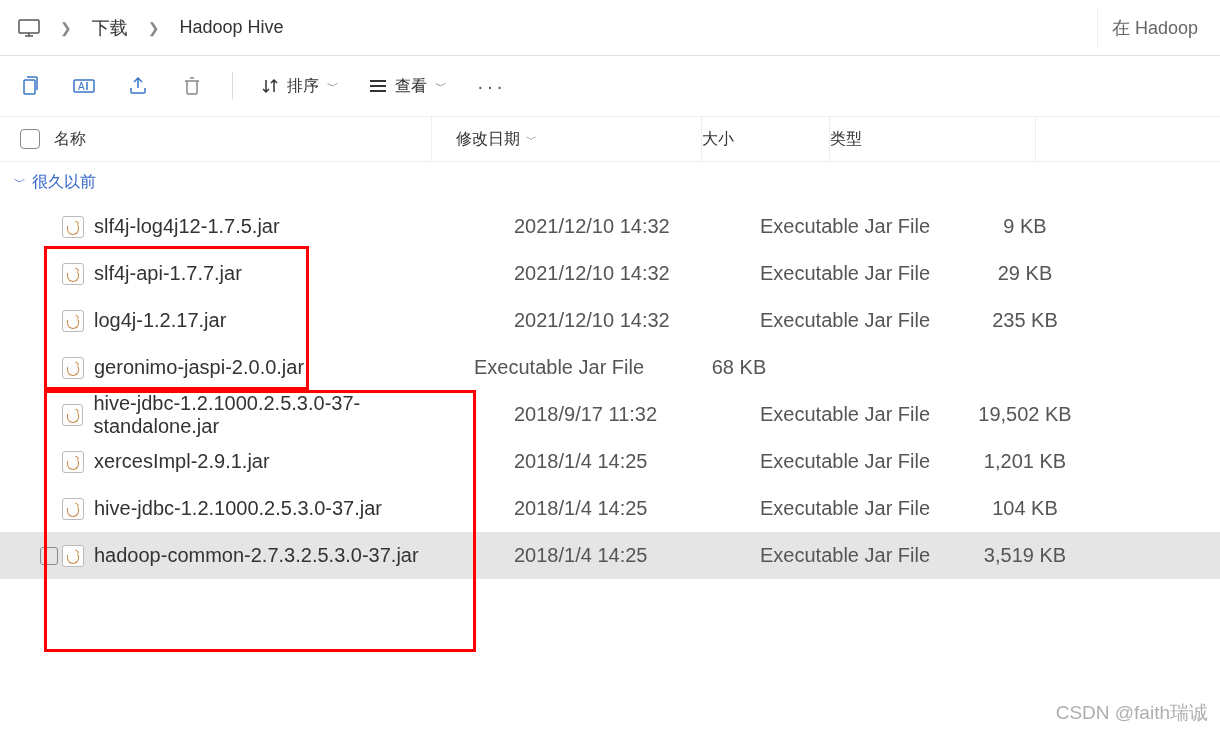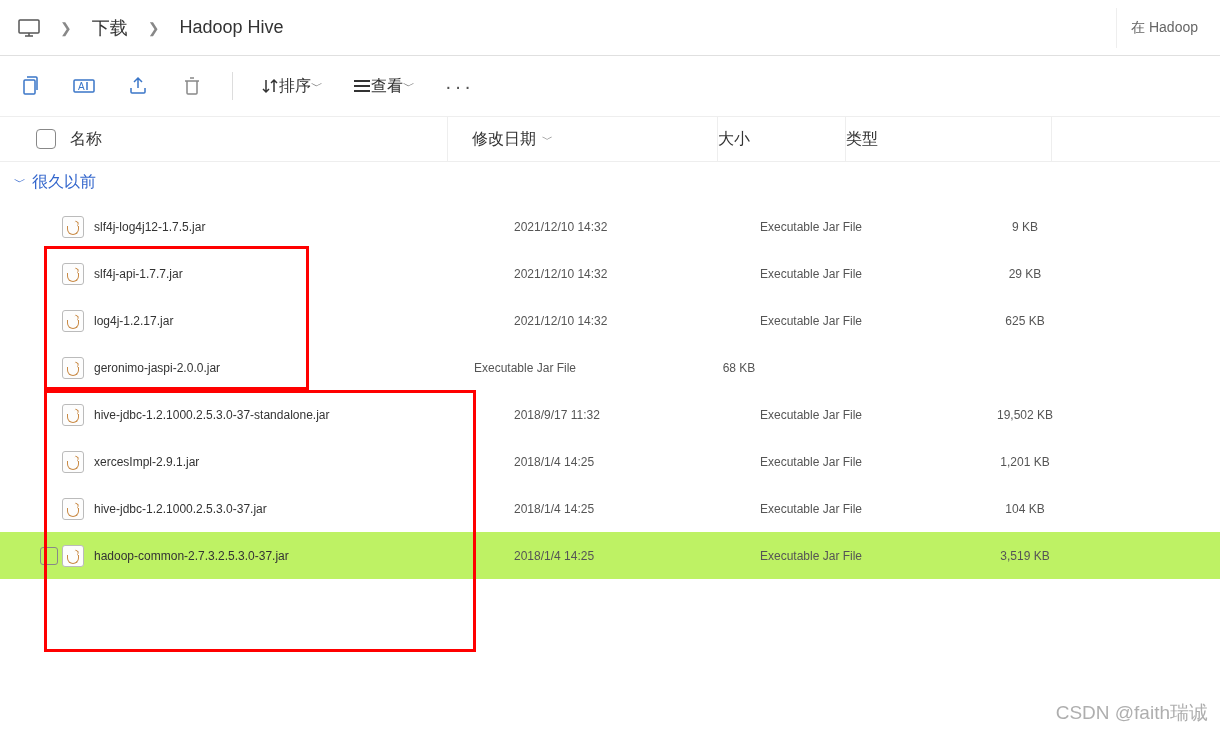--- a/index.html
+++ b/index.html
@@ -29,21 +29,21 @@
     padding: 6px 10px;
   }
   .breadcrumb-bar .bc-sep { color: #888; font-size: 14px; }
   .search-box {
     margin-left: auto;
     height: 40px;
     display:flex;
     align-items:center;
     padding: 0 14px;
     color: #666;
-    font-size:14px;
+    font-size:18px;
     border-left: 1px solid #eee;
   }
   
   .toolbar {
     display: flex;
     align-items: center;
     height: 60px;
     padding: 0 6px;
     gap: 6px;
   }
@@ -59,35 +59,36 @@
   .toolbar .tbtn.gray { color:#888; }
   .toolbar .sep {
     width: 1px;
     height: 28px;
     background: #ddd;
     margin: 0 10px;
   }
   .toolbar .pill {
     display: flex;
     align-items: center;
+    gap: 8px;
     padding: 6px 12px;
     font-size: 16px;
     color: #333;
   }
   .toolbar .pill .chev { color:#777; font-size:12px; }
   
   .col-headers {
     display: flex;
     align-items: flex-start;
     height: 46px;
     border-top: 1px solid #eee;
     border-bottom: 1px solid #eee;
     font-size: 16px;
     color: #333;
-    padding-left: 36px;
+    padding-left: 20px;
   }
   .col-headers .chk {
     width: 20px; height: 20px;
     border: 1.5px solid #888;
     border-radius: 4px;
     margin-right: 14px;
   }
   .col-name { flex: 0 0 412px; display:flex; align-items:center; }
   .col-date { flex: 0 0 246px; }
   .col-type { flex: 0 0 206px; }
@@ -107,26 +108,26 @@
     align-items:center;
     padding: 10px 14px;
     color: #3366cc;
     font-size: 16px;
     gap:6px;
   }
   .row {
     display:flex;
     align-items:center;
     height: 47px;
-    font-size: 12px;
+    font-size: 20px;
     color:#555;
     padding-left: 40px;
   }
   .row.selected {
-    background: #bef264;
+    background: #e5e5e5;
   }
   .row .chk {
     width: 18px; height: 18px;
     border: 1.5px solid #888;
     border-radius: 3px;
     margin-right: 4px;
     visibility: hidden;
   }
   .row.selected .chk { visibility: visible; }
   .row .cell-name {
@@ -294,21 +295,21 @@
       <div class="cell-size">29 KB</div>
     </div>
     <div class="row">
       <div class="chk"></div>
       <div class="cell-name">
         <span class="jar-icon"></span>
         <span>log4j-1.2.17.jar</span>
       </div>
       <div class="cell-date">2021/12/10 14:32</div>
       <div class="cell-type">Executable Jar File</div>
-      <div class="cell-size">625 KB</div>
+      <div class="cell-size">235 KB</div>
     </div>
     <div class="row">
       <div class="chk"></div>
       <div class="cell-name">
         <span class="jar-icon"></span>
         <span>geronimo-jaspi-2.0.0.jar</span>
       </div>
       <div class="cell-type">Executable Jar File</div>
       <div class="cell-size">68 KB</div>
     </div>

